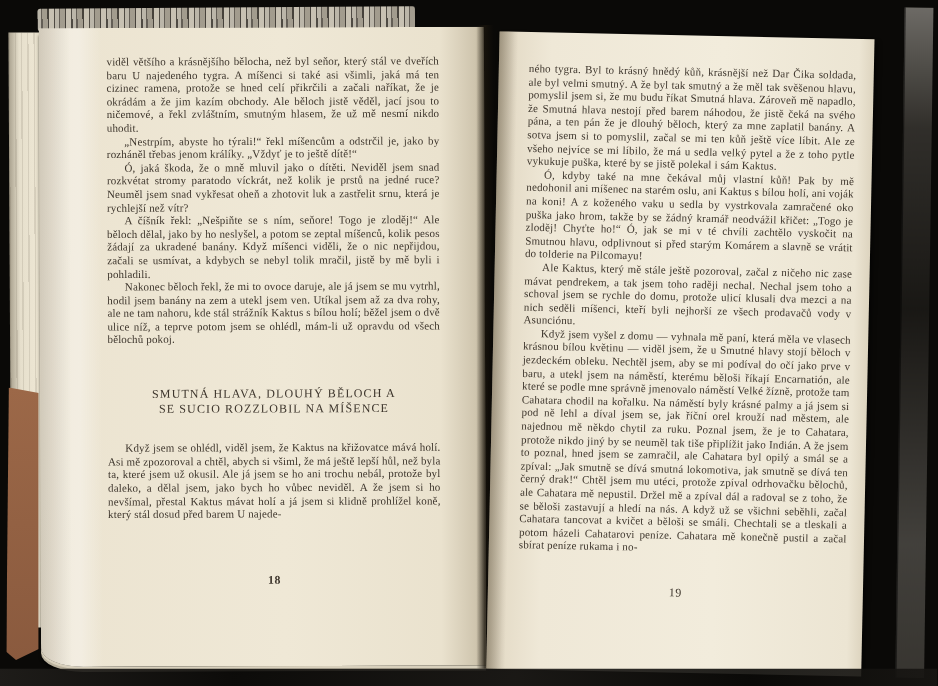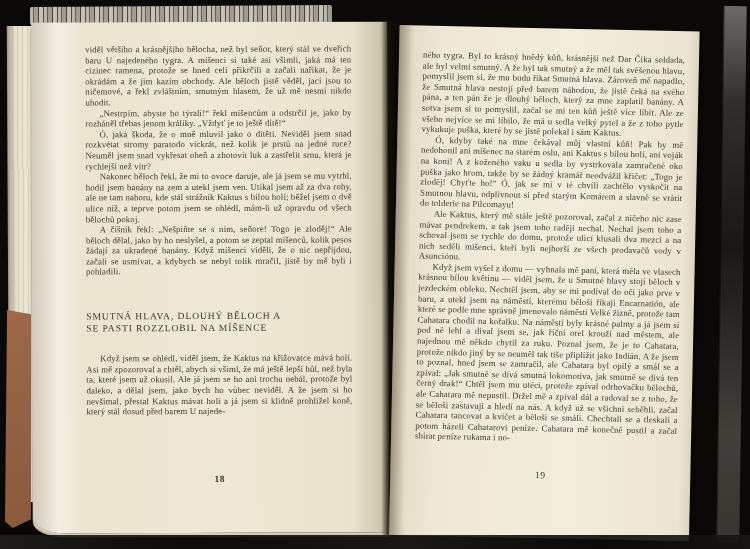--- a/index.html
+++ b/index.html
@@ -80,35 +80,35 @@
   
   .gutter {
     position: absolute; left: 381px; top: 20px; width: 14px; height: 515px;
     background: linear-gradient(90deg,
       rgba(25,20,12,0) 0, rgba(25,20,12,.45) 30%,
       rgba(25,20,12,.8) 50%, rgba(25,20,12,.4) 72%, rgba(25,20,12,0) 100%);
   }
 
   .chapter-heading {
     margin: 33px 0 20px 0;
-    text-align: left;
+    text-align: center;
     font-size: 9.6px;
     line-height: 11.6px;
     letter-spacing: 0.9px;
     text-indent: 0;
   }
 
   .page-number {
     position: absolute;
     left: 0; width: 100%;
     text-align: center;
     font-size: 9.5px;
     letter-spacing: 0.5px;
   }
-  .page-left .page-number  { top: 452px; padding-left: 18px; box-sizing: border-box; font-weight: bold; }
+  .page-left .page-number  { top: 438px; padding-left: 18px; box-sizing: border-box; font-weight: bold; }
   .page-right .page-number { top: 442px; }
 
   
   .sleeve-edge {
     position: absolute; left: 720px; top: 6px; width: 22px; height: 536px;
     background: linear-gradient(180deg,
       rgba(190,186,178,.55) 0, rgba(120,116,108,.35) 18%,
       rgba(70,66,60,.25) 45%, rgba(150,146,138,.4) 80%, rgba(110,106,98,.45) 100%);
     transform: rotate(0.8deg);
     border-left: 1px solid rgba(0,0,0,.5);
@@ -127,25 +127,25 @@
 <div class="photo">
 
   <div class="deckle-top"></div>
   <div class="fore-edge"></div>
   <div class="cover-corner"></div>
 
   <div class="page page-left">
     <p class="cont">viděl většího a krásnějšího bělocha, než byl seňor, který stál ve dveřích baru U najedeného tygra. A míšenci si také asi všimli, jaká má ten cizinec ramena, protože se hned celí přikrčili a začali naříkat, že je okrádám a že jim kazím obchody. Ale běloch jistě věděl, jací jsou to ničemové, a řekl zvláštním, smutným hlasem, že už mě nesmí nikdo uhodit.</p>
     <p>„Nestrpím, abyste ho týrali!“ řekl míšencům a odstrčil je, jako by rozháněl třebas jenom králíky. „Vždyť je to ještě dítě!“</p>
     <p>Ó, jaká škoda, že o mně mluvil jako o dítěti. Neviděl jsem snad rozkvétat stromy paratodo víckrát, než kolik je prstů na jedné ruce? Neuměl jsem snad vykřesat oheň a zhotovit luk a zastřelit srnu, která je rychlejší než vítr?</p>
+    <p>A číšník řekl: „Nešpiňte se s ním, seňore! Togo je zloděj!“ Ale běloch dělal, jako by ho neslyšel, a potom se zeptal míšenců, kolik pesos žádají za ukradené banány. Když míšenci viděli, že o nic nepřijdou, začali se usmívat, a kdybych se nebyl tolik mračil, jistě by mě byli i pohladili.</p>
     <p>Nakonec běloch řekl, že mi to ovoce daruje, ale já jsem se mu vytrhl, hodil jsem banány na zem a utekl jsem ven. Utíkal jsem až za dva rohy, ale ne tam nahoru, kde stál strážník Kaktus s bílou holí; běžel jsem o dvě ulice níž, a teprve potom jsem se ohlédl, mám-li už opravdu od všech bělochů pokoj.</p>
-    <p>A číšník řekl: „Nešpiňte se s ním, seňore! Togo je zloděj!“ Ale běloch dělal, jako by ho neslyšel, a potom se zeptal míšenců, kolik pesos žádají za ukradené banány. Když míšenci viděli, že o nic nepřijdou, začali se usmívat, a kdybych se nebyl tolik mračil, jistě by mě byli i pohladili.</p>
     <div class="chapter-heading">
       <div>SMUTNÁ HLAVA, DLOUHÝ BĚLOCH A</div>
-      <div>SE PASTI ROZZLOBIL NA MÍŠENCE</div>
+      <div>SE SUCIO ROZZLOBIL NA MÍŠENCE</div>
     </div>
     <p>Když jsem se ohlédl, viděl jsem, že Kaktus na křižovatce mává holí. Asi mě zpozoroval a chtěl, abych si všiml, že má ještě lepší hůl, než byla ta, které jsem už okusil. Ale já jsem se ho ani trochu nebál, protože byl daleko, a dělal jsem, jako bych ho vůbec neviděl. A že jsem si ho nevšímal, přestal Kaktus mávat holí a já jsem si klidně prohlížel koně, který stál dosud před barem U najede-</p>
     <div class="page-number">18</div>
   </div>
 
   <div class="gutter"></div>
 
   <div class="page page-right">
     <p class="cont">ného tygra. Byl to krásný hnědý kůň, krásnější než Dar Čika soldada, ale byl velmi smutný. A že byl tak smutný a že měl tak svěšenou hlavu, pomyslil jsem si, že mu budu říkat Smutná hlava. Zároveň mě napadlo, že Smutná hlava nestojí před barem náhodou, že jistě čeká na svého pána, a ten pán že je dlouhý běloch, který za mne zaplatil banány. A sotva jsem si to pomyslil, začal se mi ten kůň ještě více líbit. Ale ze všeho nejvíce se mi líbilo, že má u sedla velký pytel a že z toho pytle vykukuje puška, které by se jistě polekal i sám Kaktus.</p>
     <p>Ó, kdyby také na mne čekával můj vlastní kůň! Pak by mě nedohonil ani míšenec na starém oslu, ani Kaktus s bílou holí, ani voják na koni! A z koženého vaku u sedla by vystrkovala zamračené oko puška jako hrom, takže by se žádný kramář neodvážil křičet: „Togo je zloděj! Chyťte ho!“ Ó, jak se mi v té chvíli zachtělo vyskočit na Smutnou hlavu, odplivnout si před starým Komárem a slavně se vrátit do tolderie na Pilcomayu!</p>

